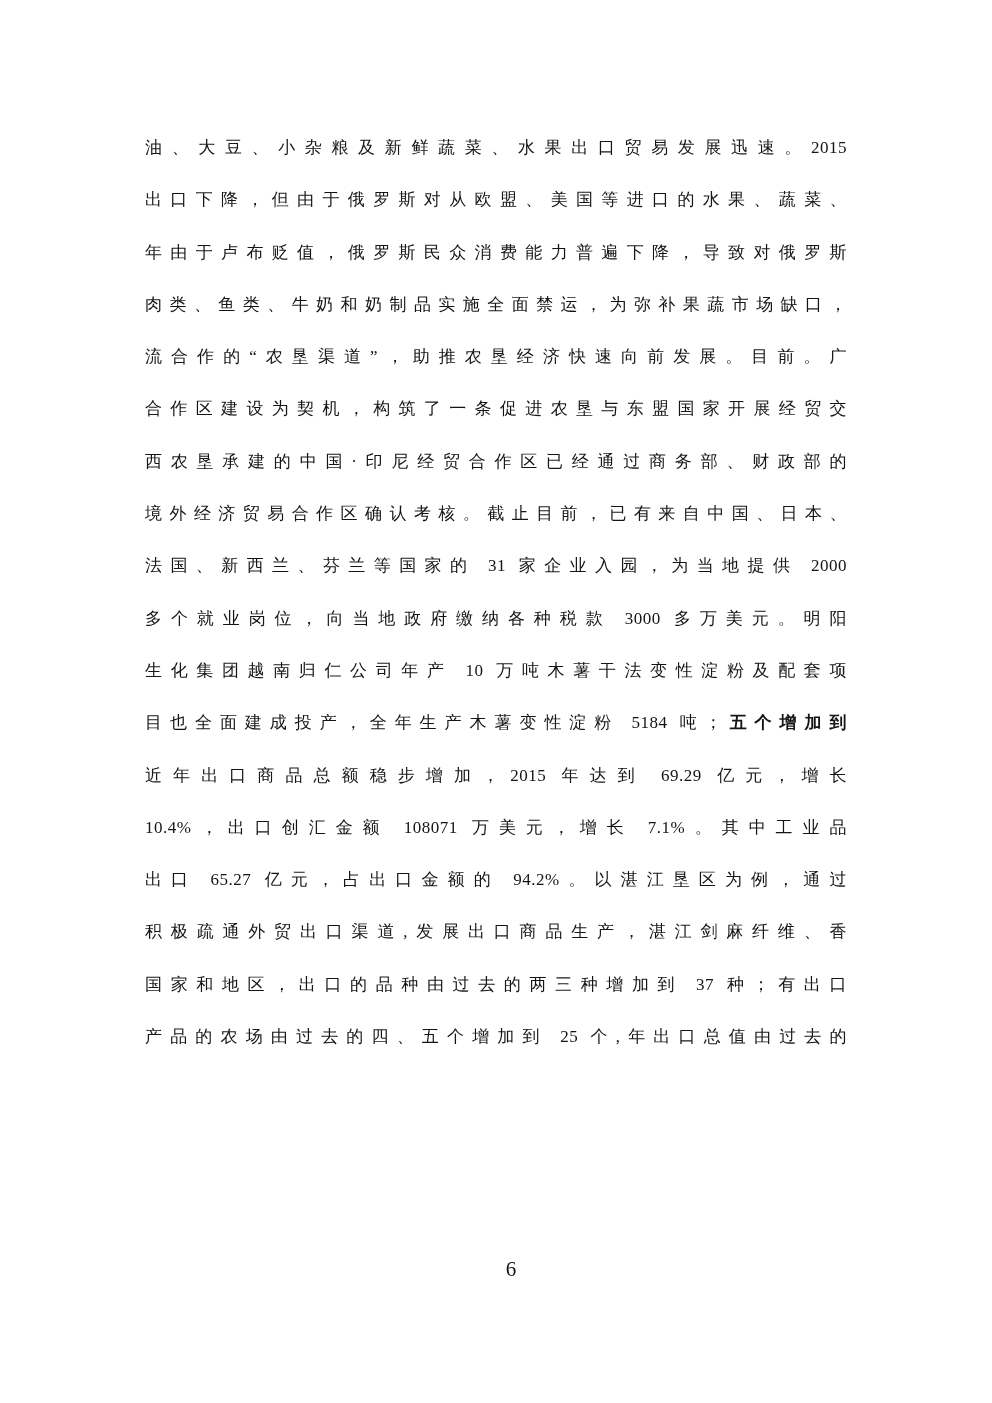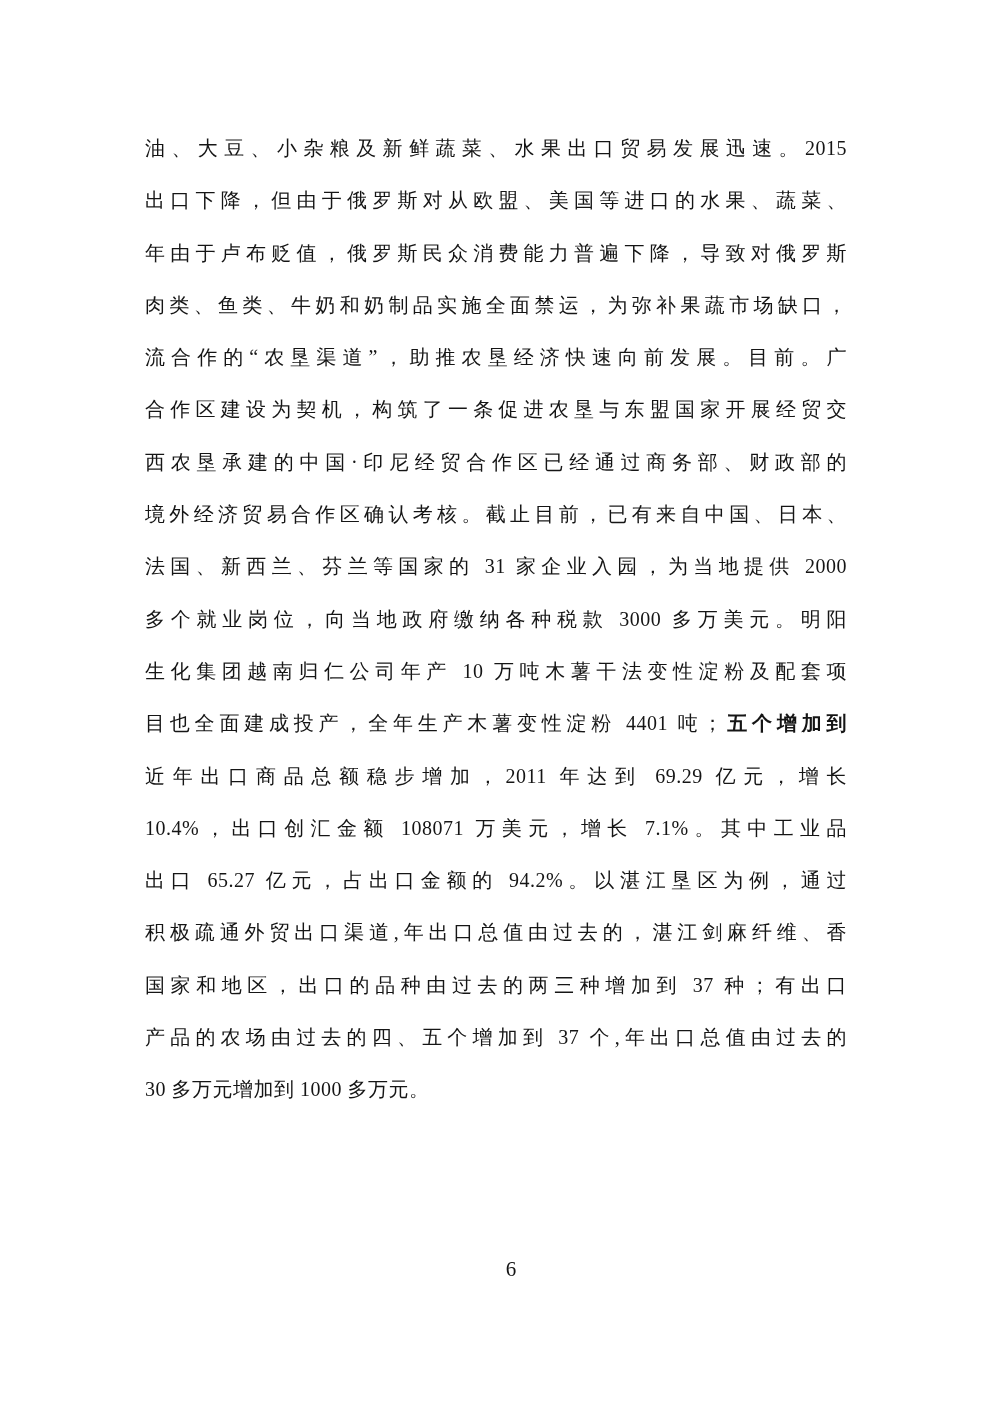--- a/index.html
+++ b/index.html
@@ -16,21 +16,21 @@
     font-family: "Liberation Serif", "DejaVu Serif", serif;
     color: #151515;
   }
   .text-block {
     position: absolute;
     left: 145px;
     top: 122px;
     width: 702px;
   }
   .line {
-    font-size: 20px;
+    font-size: 17px;
     line-height: 52.3px;
     height: 52.3px;
     text-align: justify;
     text-align-last: justify;
     text-justify: inter-ideograph;
     letter-spacing: 0.5px;
     white-space: normal;
     overflow: hidden;
   }
   .line.last {
@@ -61,23 +61,22 @@
       <div class="line"><span class="run">出口下降，但由于俄罗斯对从欧盟、美国等进口的水果、蔬菜、</span></div>
       <div class="line"><span class="run">年由于卢布贬值，俄罗斯民众消费能力普遍下降，导致对俄罗斯</span></div>
       <div class="line"><span class="run">肉类、鱼类、牛奶和奶制品实施全面禁运，为弥补果蔬市场缺口，</span></div>
       <div class="line"><span class="run">流合作的“农垦渠道”，助推农垦经济快速向前发展。目前。广</span></div>
       <div class="line"><span class="run">合作区建设为契机，构筑了一条促进农垦与东盟国家开展经贸交</span></div>
       <div class="line"><span class="run">西农垦承建的中国·印尼经贸合作区已经通过商务部、财政部的</span></div>
       <div class="line"><span class="run">境外经济贸易合作区确认考核。截止目前，已有来自中国、日本、</span></div>
       <div class="line"><span class="run">法国、新西兰、芬兰等国家的 31 家企业入园，为当地提供 2000</span></div>
       <div class="line"><span class="run">多个就业岗位，向当地政府缴纳各种税款 3000 多万美元。明阳</span></div>
       <div class="line"><span class="run">生化集团越南归仁公司年产 10 万吨木薯干法变性淀粉及配套项</span></div>
-      <div class="line"><span class="run">目也全面建成投产，全年生产木薯变性淀粉 4401 吨；</span><span class="run bold">五个增加到</span></div>
-      <div class="line"><span class="run">近年出口商品总额稳步增加，2011 年达到 69.29 亿元，增长</span></div>
+      <div class="line"><span class="run">目也全面建成投产，全年生产木薯变性淀粉 5184 吨；</span><span class="run bold">五个增加到</span></div>
+      <div class="line"><span class="run">近年出口商品总额稳步增加，2015 年达到 69.29 亿元，增长</span></div>
       <div class="line"><span class="run">10.4%，出口创汇金额 108071 万美元，增长 7.1%。其中工业品</span></div>
       <div class="line"><span class="run">出口 65.27 亿元，占出口金额的 94.2%。以湛江垦区为例，通过</span></div>
-      <div class="line"><span class="run">积极疏通外贸出口渠道,年出口总值由过去的，湛江剑麻纤维、香</span></div>
+      <div class="line"><span class="run">积极疏通外贸出口渠道,发展出口商品生产，湛江剑麻纤维、香</span></div>
       <div class="line"><span class="run">国家和地区，出口的品种由过去的两三种增加到 37 种；有出口</span></div>
-      <div class="line"><span class="run">产品的农场由过去的四、五个增加到 37 个,年出口总值由过去的</span></div>
-      <div class="line last"><span class="run">30 多万元增加到 1000 多万元。</span></div>
+      <div class="line"><span class="run">产品的农场由过去的四、五个增加到 25 个,年出口总值由过去的</span></div>
     </div>
   <div class="page-number">6</div>
 </div>
 
 </body></html>

